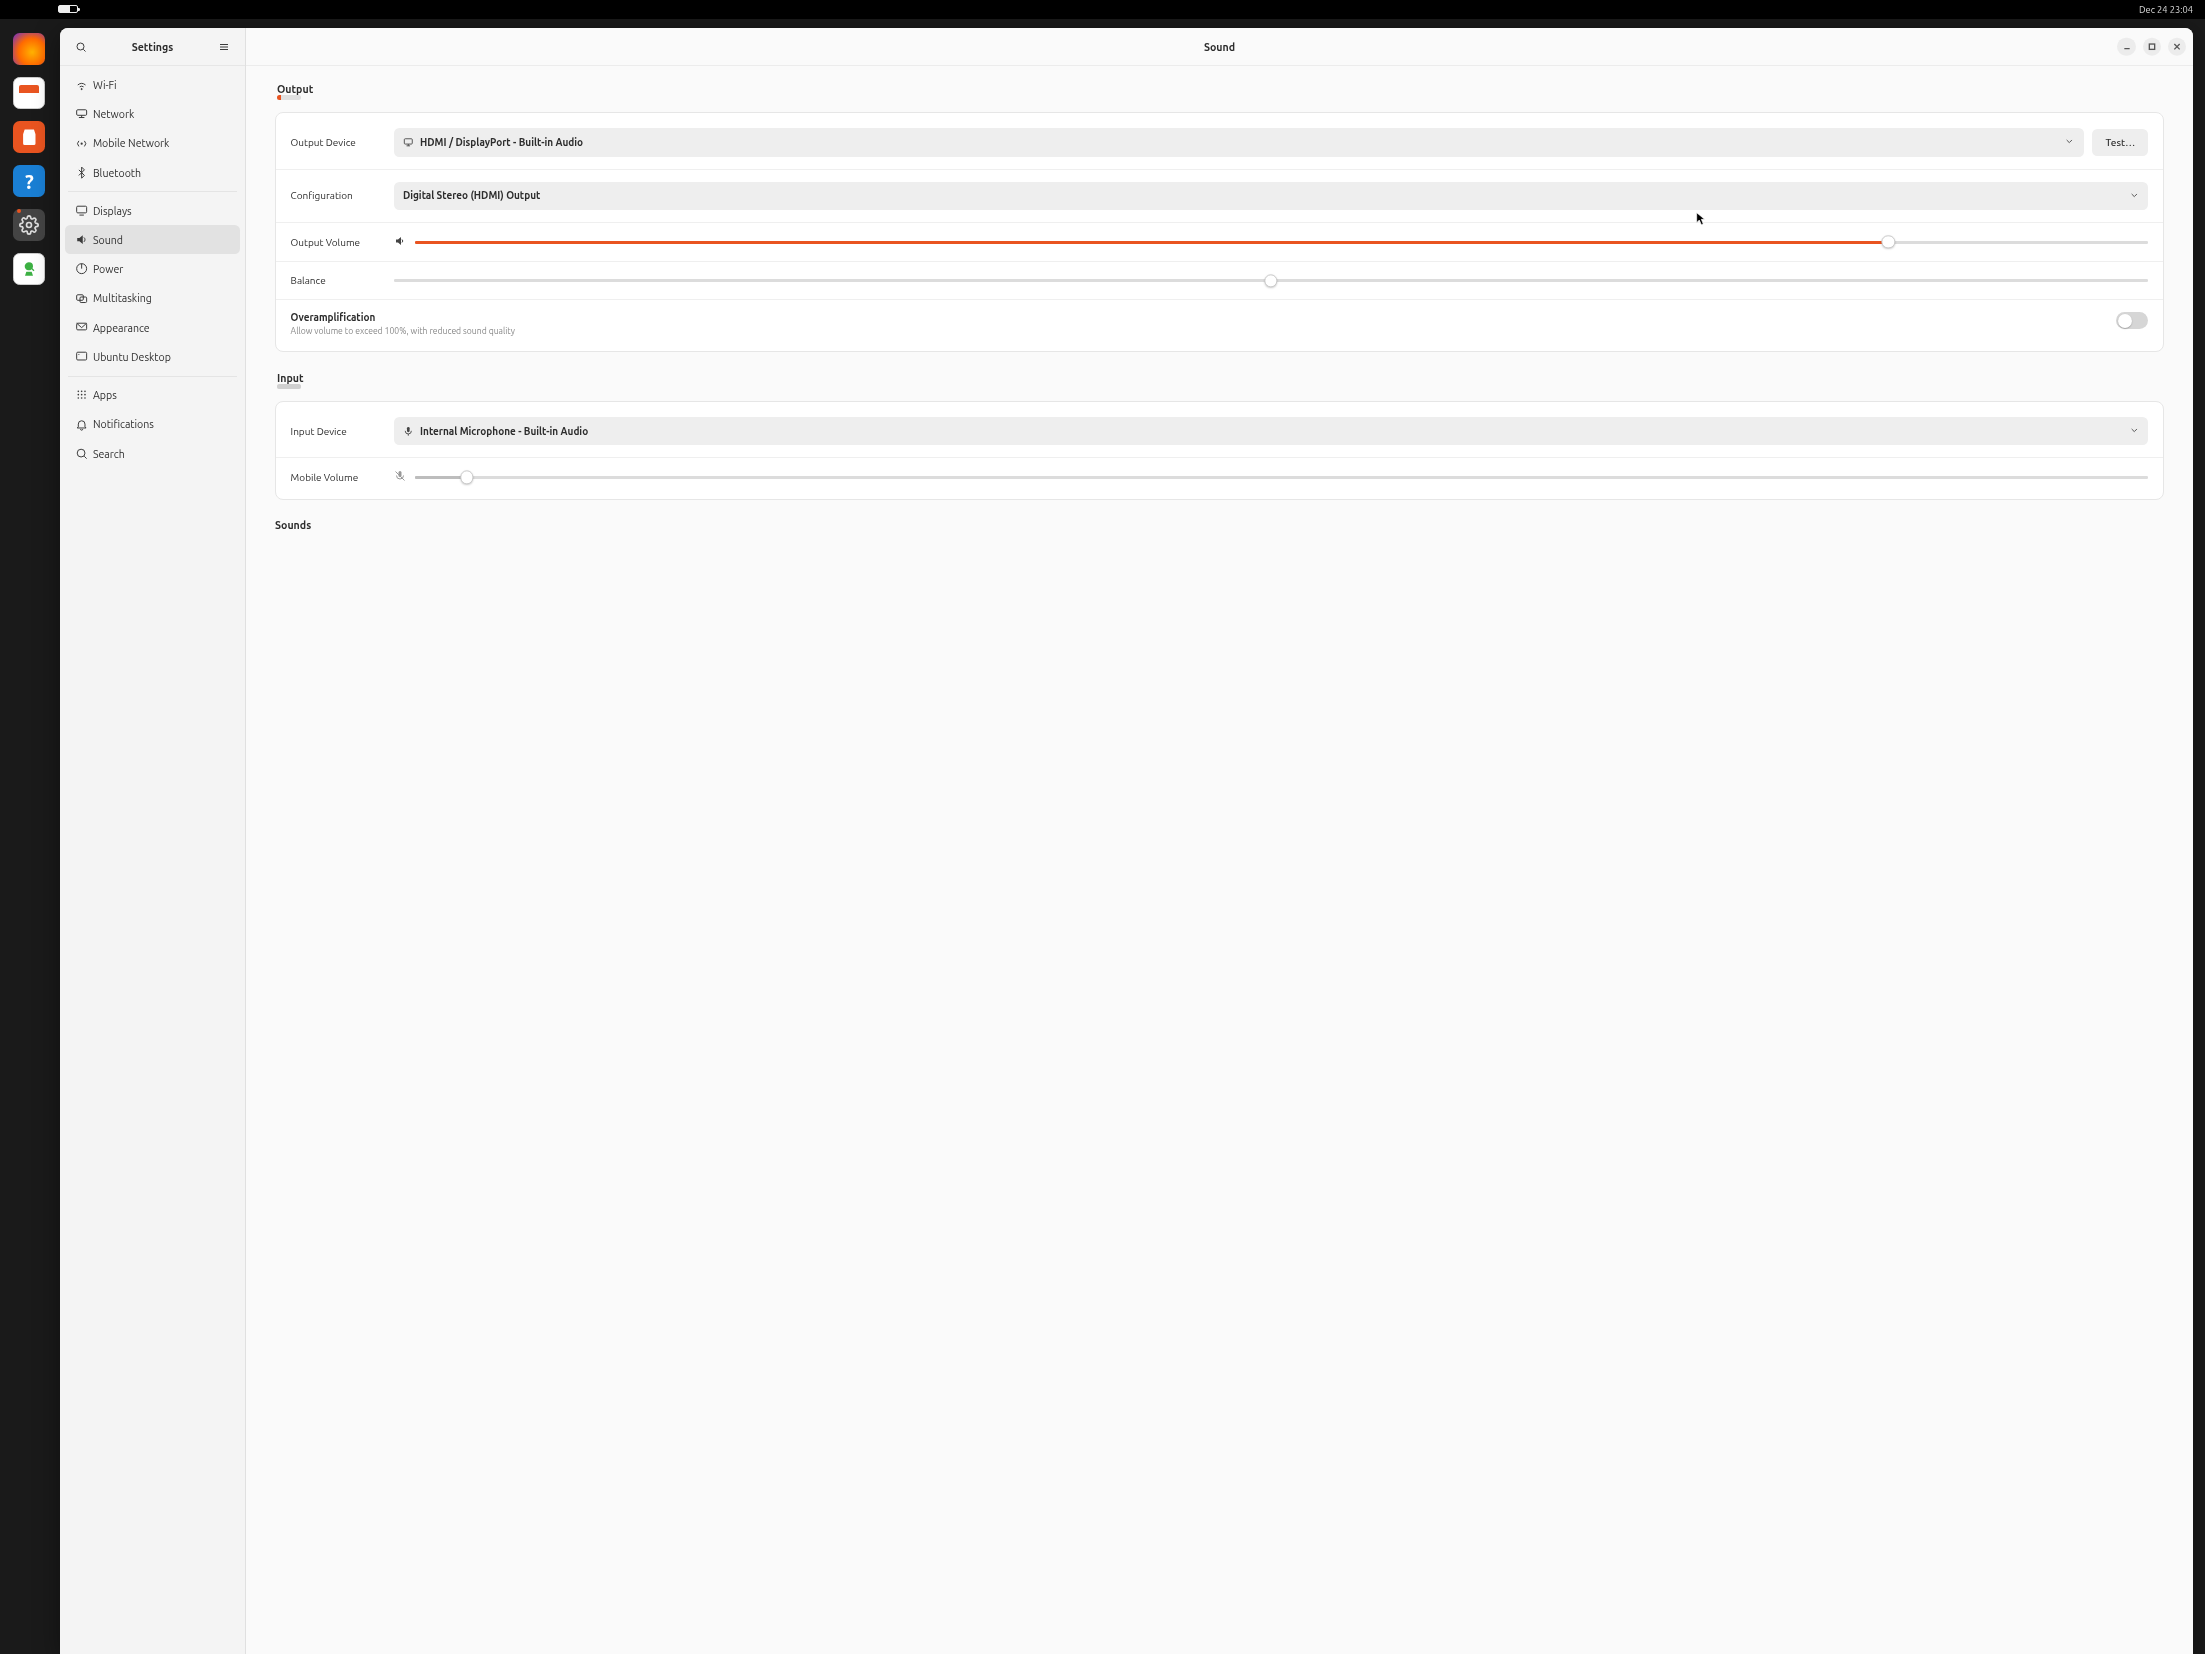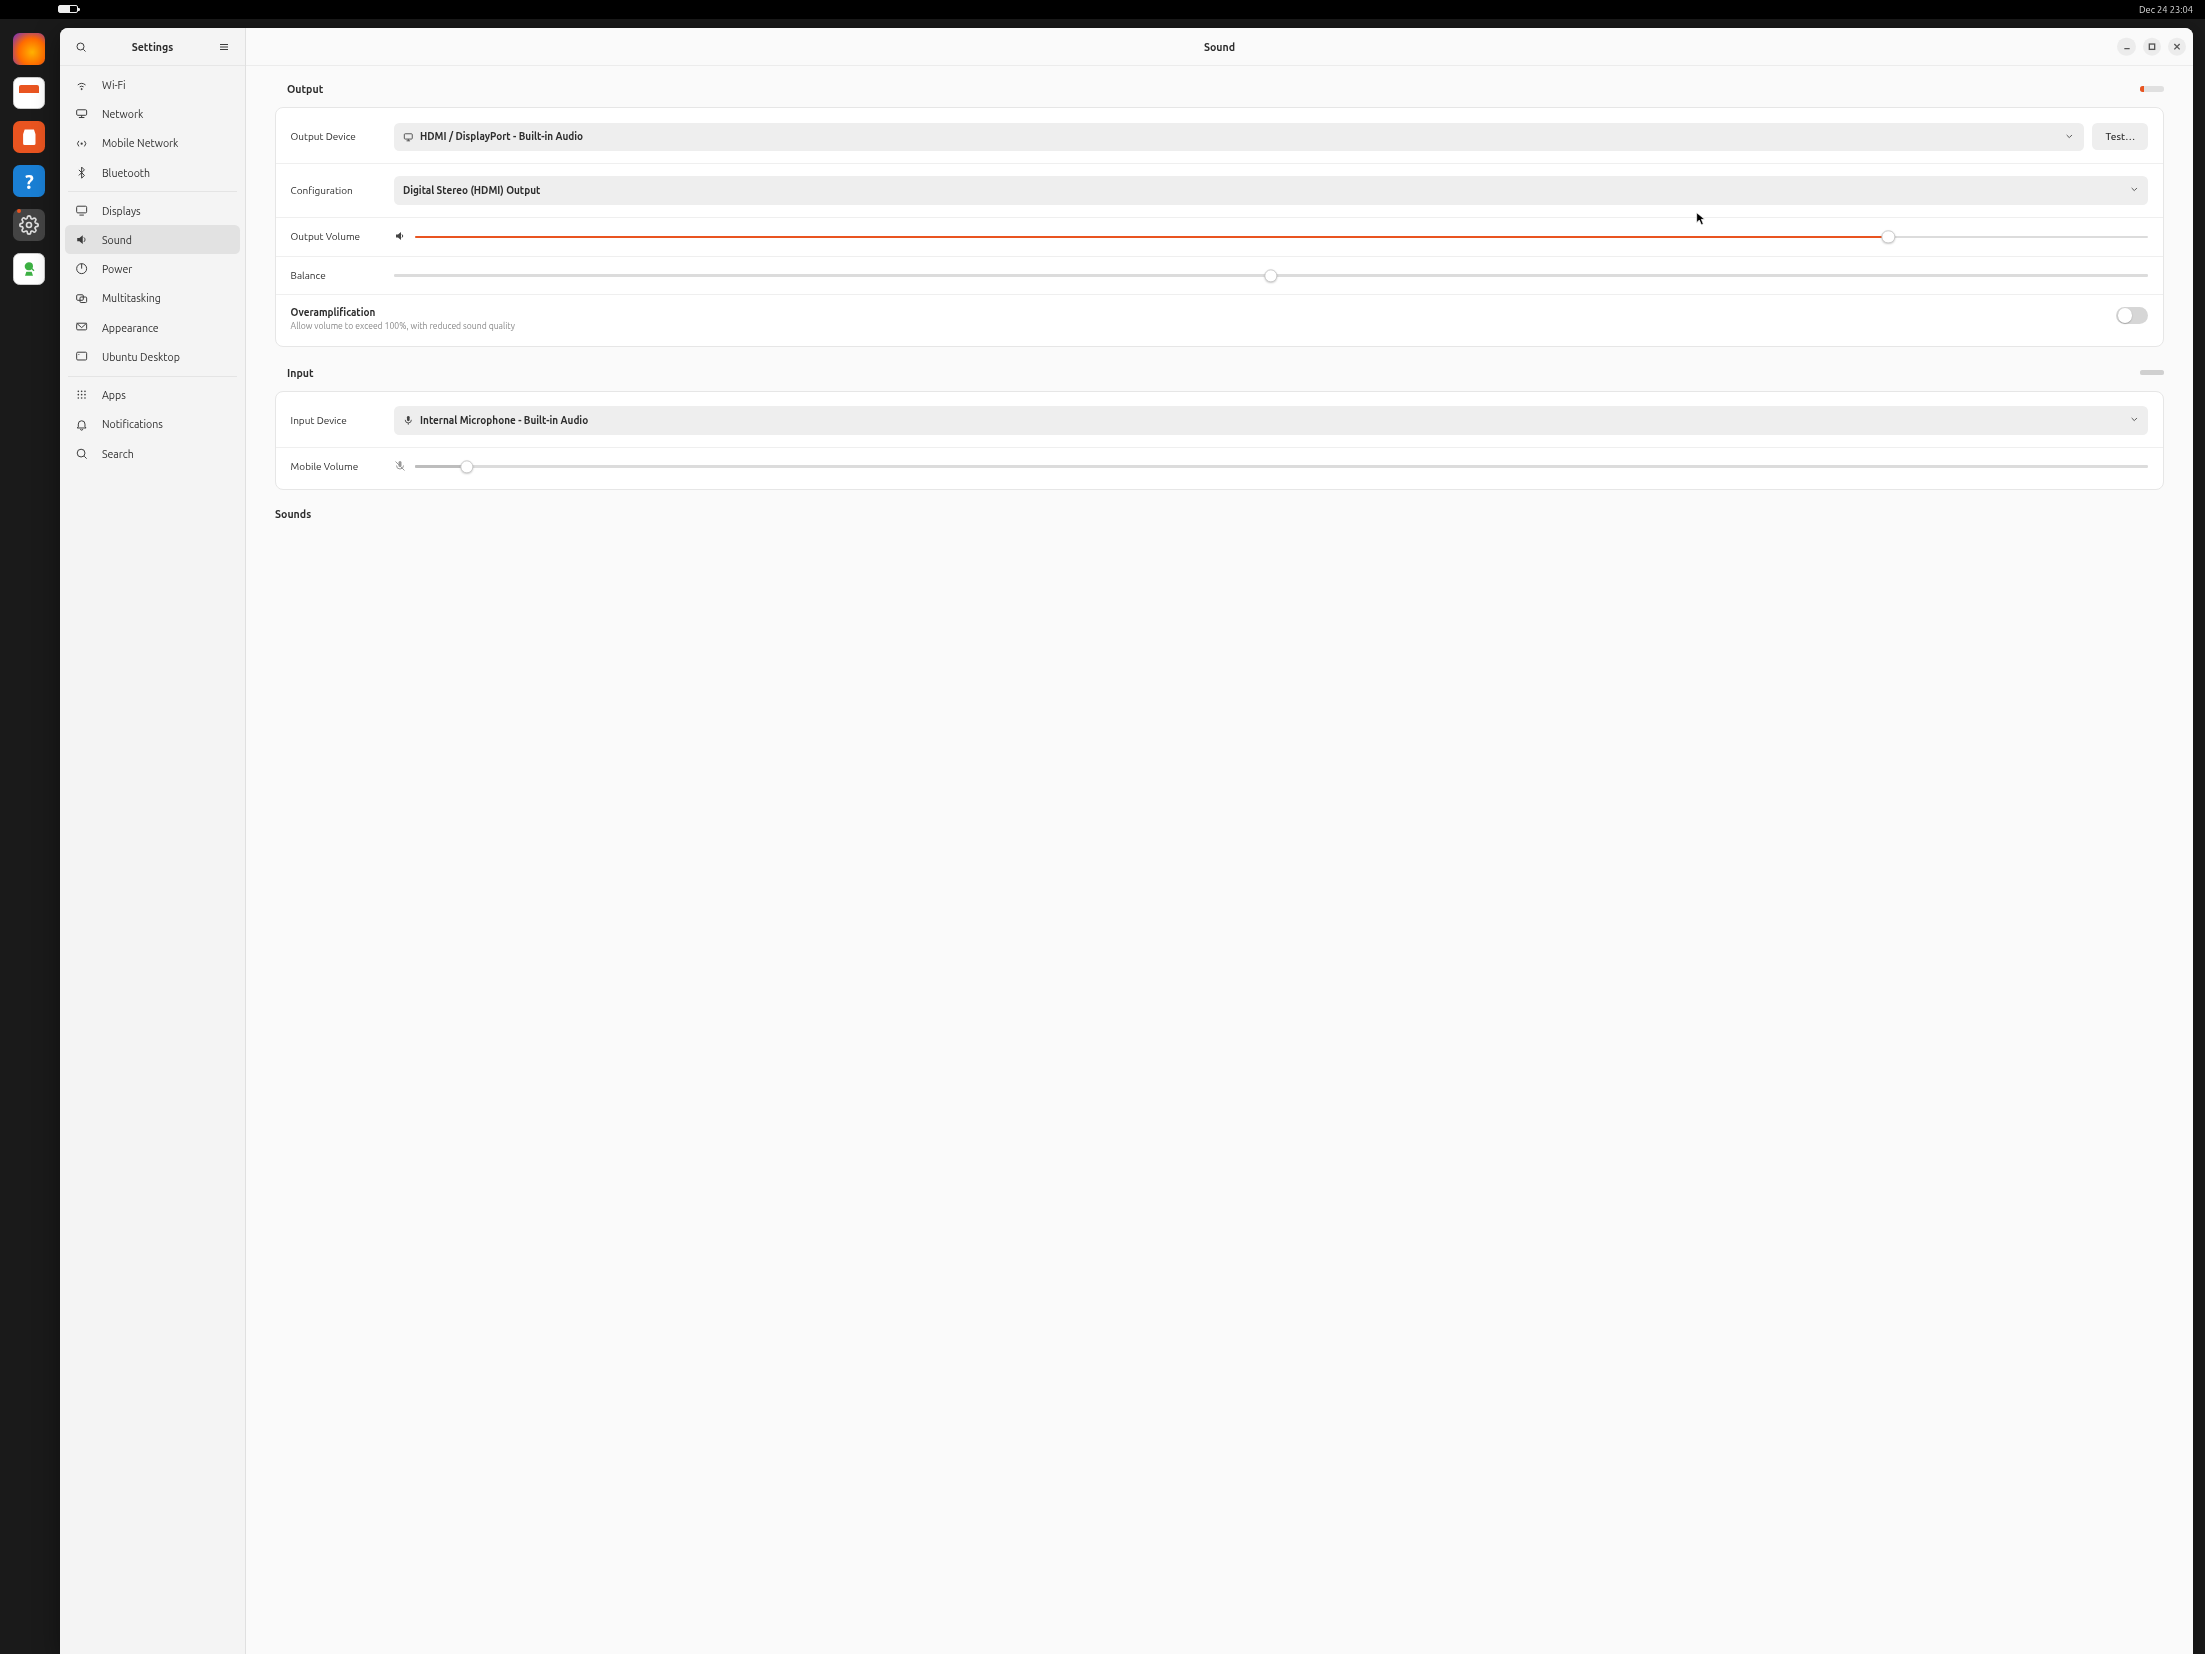--- a/index.html
+++ b/index.html
@@ -101,21 +101,21 @@
   }
   .icon-btn svg{width:12px;height:12px;stroke:#3b3b3b;fill:none;stroke-width:2;}
   .sidebar-list {
     flex:1;
     overflow-y:auto;
     padding: 4px 5.3px;
   }
   .sidebar-item {
     display:flex;
     align-items:center;
-    gap:14px;
+    gap:5px;
     padding: 8px 9.3px;
     border-radius:5.3px;
     font-size:10.6px;
     color:#2d2d2d;
     cursor:pointer;
   }
   .sidebar-item.selected{background:#e2e2e2;}
   .sidebar-item .s-icon{width:13.3px;height:13.3px;display:flex;align-items:center;justify-content:center;}
   .sidebar-item .s-icon svg{width:13.3px;height:13.3px;stroke:#3b3b3b;fill:none;stroke-width:1.8;}
   .sidebar-sep{height:0.7px;background:#e4e4e4;margin:4px 2.7px;}
@@ -145,22 +145,23 @@
     display:flex;align-items:center;justify-content:center;
     cursor:pointer;
   }
   .wc-btn svg{width:8px;height:8px;stroke:#555;fill:none;stroke-width:2;}
   .main-content{
     flex:1;
     overflow-y:auto;
     padding: 17px 29px 26.5px 29px;
   }
   .section-head{
-    display:flex;align-items:center;justify-content:space-between;
-    margin: 0 0 12px 12px;
+    display:flex;justify-content:space-between;
+    margin: 0 0 12px 2px;
+    flex-direction: column;
   }
   .section-title{font-weight:700;font-size:10.6px;color:#2d2d2d;}
   .level-bar{
     width:24px;height:5.3px;border-radius:2.7px;
     background:#e0e0e0;position:relative;overflow:hidden;
   }
   .level-bar .level-fill{position:absolute;left:0;top:0;bottom:0;background:#e95420;}
   .card{
     background:#fff;border:0.7px solid #e6e6e6;border-radius:8px;
     padding: 2.7px 0;

